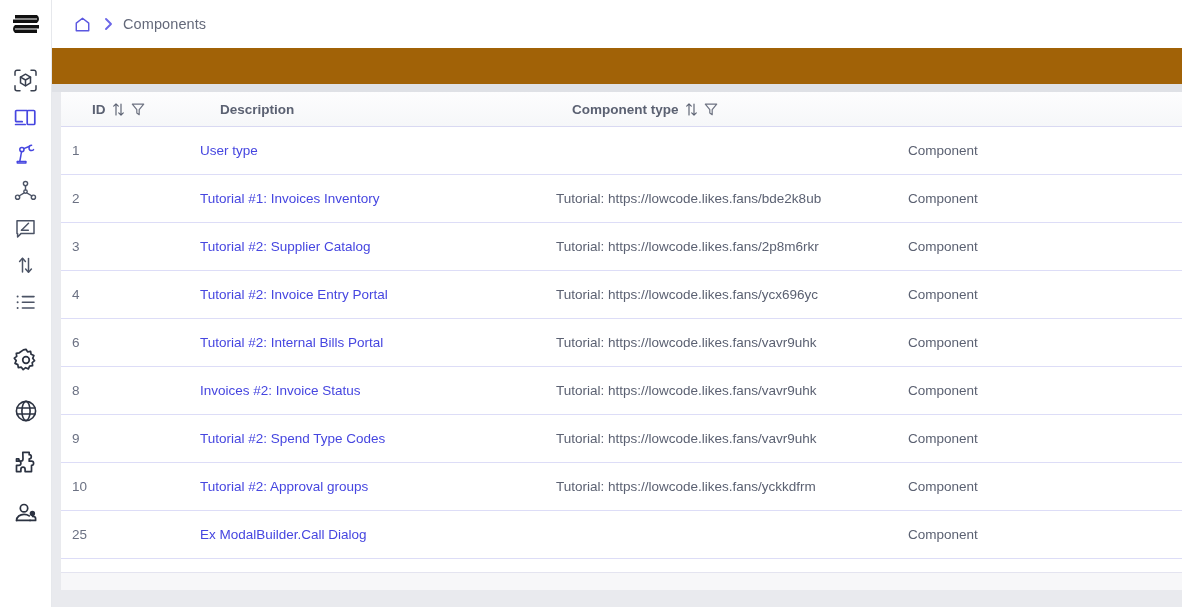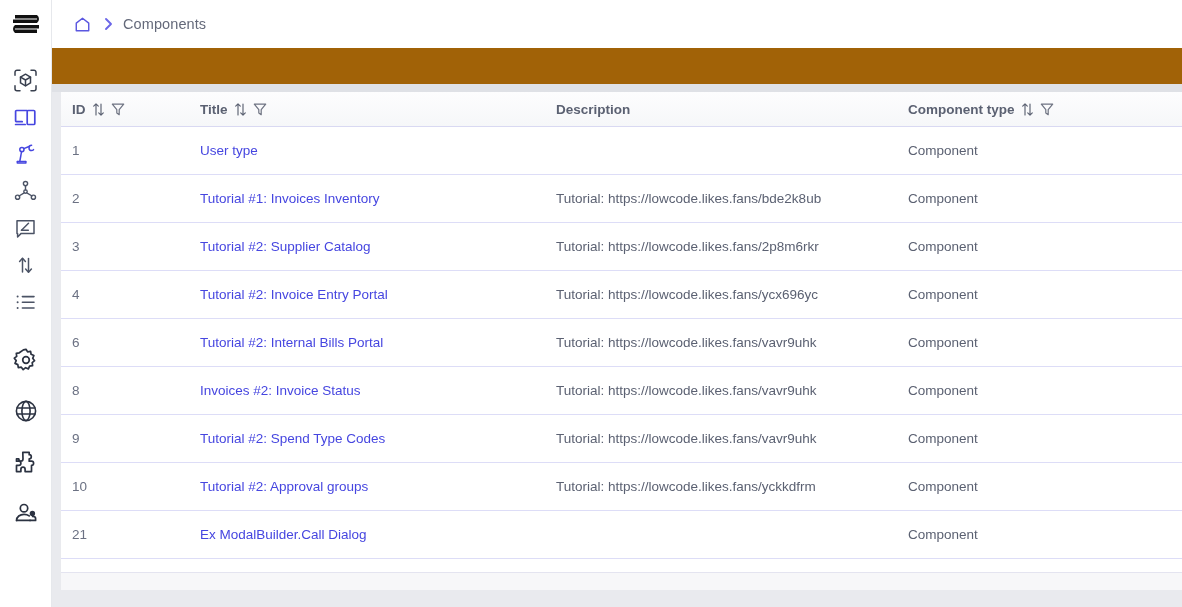--- a/index.html
+++ b/index.html
@@ -135,20 +135,21 @@
   }
 
   
   .grid-head {
     display: flex;
     height: 35px;
     flex: 0 0 35px;
     align-items: flex-end;
     background: linear-gradient(180deg, #fdfdfe 0%, #f6f7f9 100%);
     border-bottom: 1px solid #d9d9f2;
+    padding-left: 20px;
   }
   .th {
     display: flex;
     align-items: center;
     gap: 6px;
     font-size: 13.5px;
     color: #5b6172;
     font-weight: 600;
     padding-left: 11px;
     height: 100%;
@@ -358,34 +359,20 @@
                   <path d="M9 2v11M6.7 10.8L9 13.1l2.3-2.3"></path>
                 </svg>
               </span>
               <span class="filter-icon">
                 <svg width="14" height="14" viewBox="0 0 14 14" fill="none" stroke="#6e7382" stroke-width="1.2" stroke-linejoin="round">
                   <path d="M1.3 2.2h11.4L8.2 7.6v5.1L5.8 11V7.6z"></path>
                 </svg>
               </span>
             </div>
 
-            <div class="th col-title">
-              <span class="th-label">Title</span>
-              <span class="sort-icon">
-                <svg width="13" height="15" viewBox="0 0 13 15" fill="none" stroke="#5b6172" stroke-width="1.15" stroke-linecap="round" stroke-linejoin="round">
-                  <path d="M4 13V2M1.7 4.2L4 1.9l2.3 2.3"></path>
-                  <path d="M9 2v11M6.7 10.8L9 13.1l2.3-2.3"></path>
-                </svg>
-              </span>
-              <span class="filter-icon">
-                <svg width="14" height="14" viewBox="0 0 14 14" fill="none" stroke="#6e7382" stroke-width="1.2" stroke-linejoin="round">
-                  <path d="M1.3 2.2h11.4L8.2 7.6v5.1L5.8 11V7.6z"></path>
-                </svg>
-              </span>
-            </div>
 
             <div class="th col-desc">
               <span class="th-label">Description</span>
             </div>
 
             <div class="th col-type">
               <span class="th-label">Component type</span>
               <span class="sort-icon">
                 <svg width="13" height="15" viewBox="0 0 13 15" fill="none" stroke="#5b6172" stroke-width="1.15" stroke-linecap="round" stroke-linejoin="round">
                   <path d="M4 13V2M1.7 4.2L4 1.9l2.3 2.3"></path>
@@ -508,21 +495,21 @@
                 </div>
                 <div class="td col-desc td-desc">
                   <span>Tutorial: https://lowcode.likes.fans/yckkdfrm</span>
                 </div>
                 <div class="td col-type td-type">
                   <span>Component</span>
                 </div>
               </div>
               <div class="tr">
                 <div class="td col-id td-id">
-                  <span>21</span>
+                  <span>25</span>
                 </div>
                 <div class="td col-title td-link">
                   <span>Ex ModalBuilder.Call Dialog</span>
                 </div>
                 <div class="td col-desc td-desc">
                   <span></span>
                 </div>
                 <div class="td col-type td-type">
                   <span>Component</span>
                 </div>

